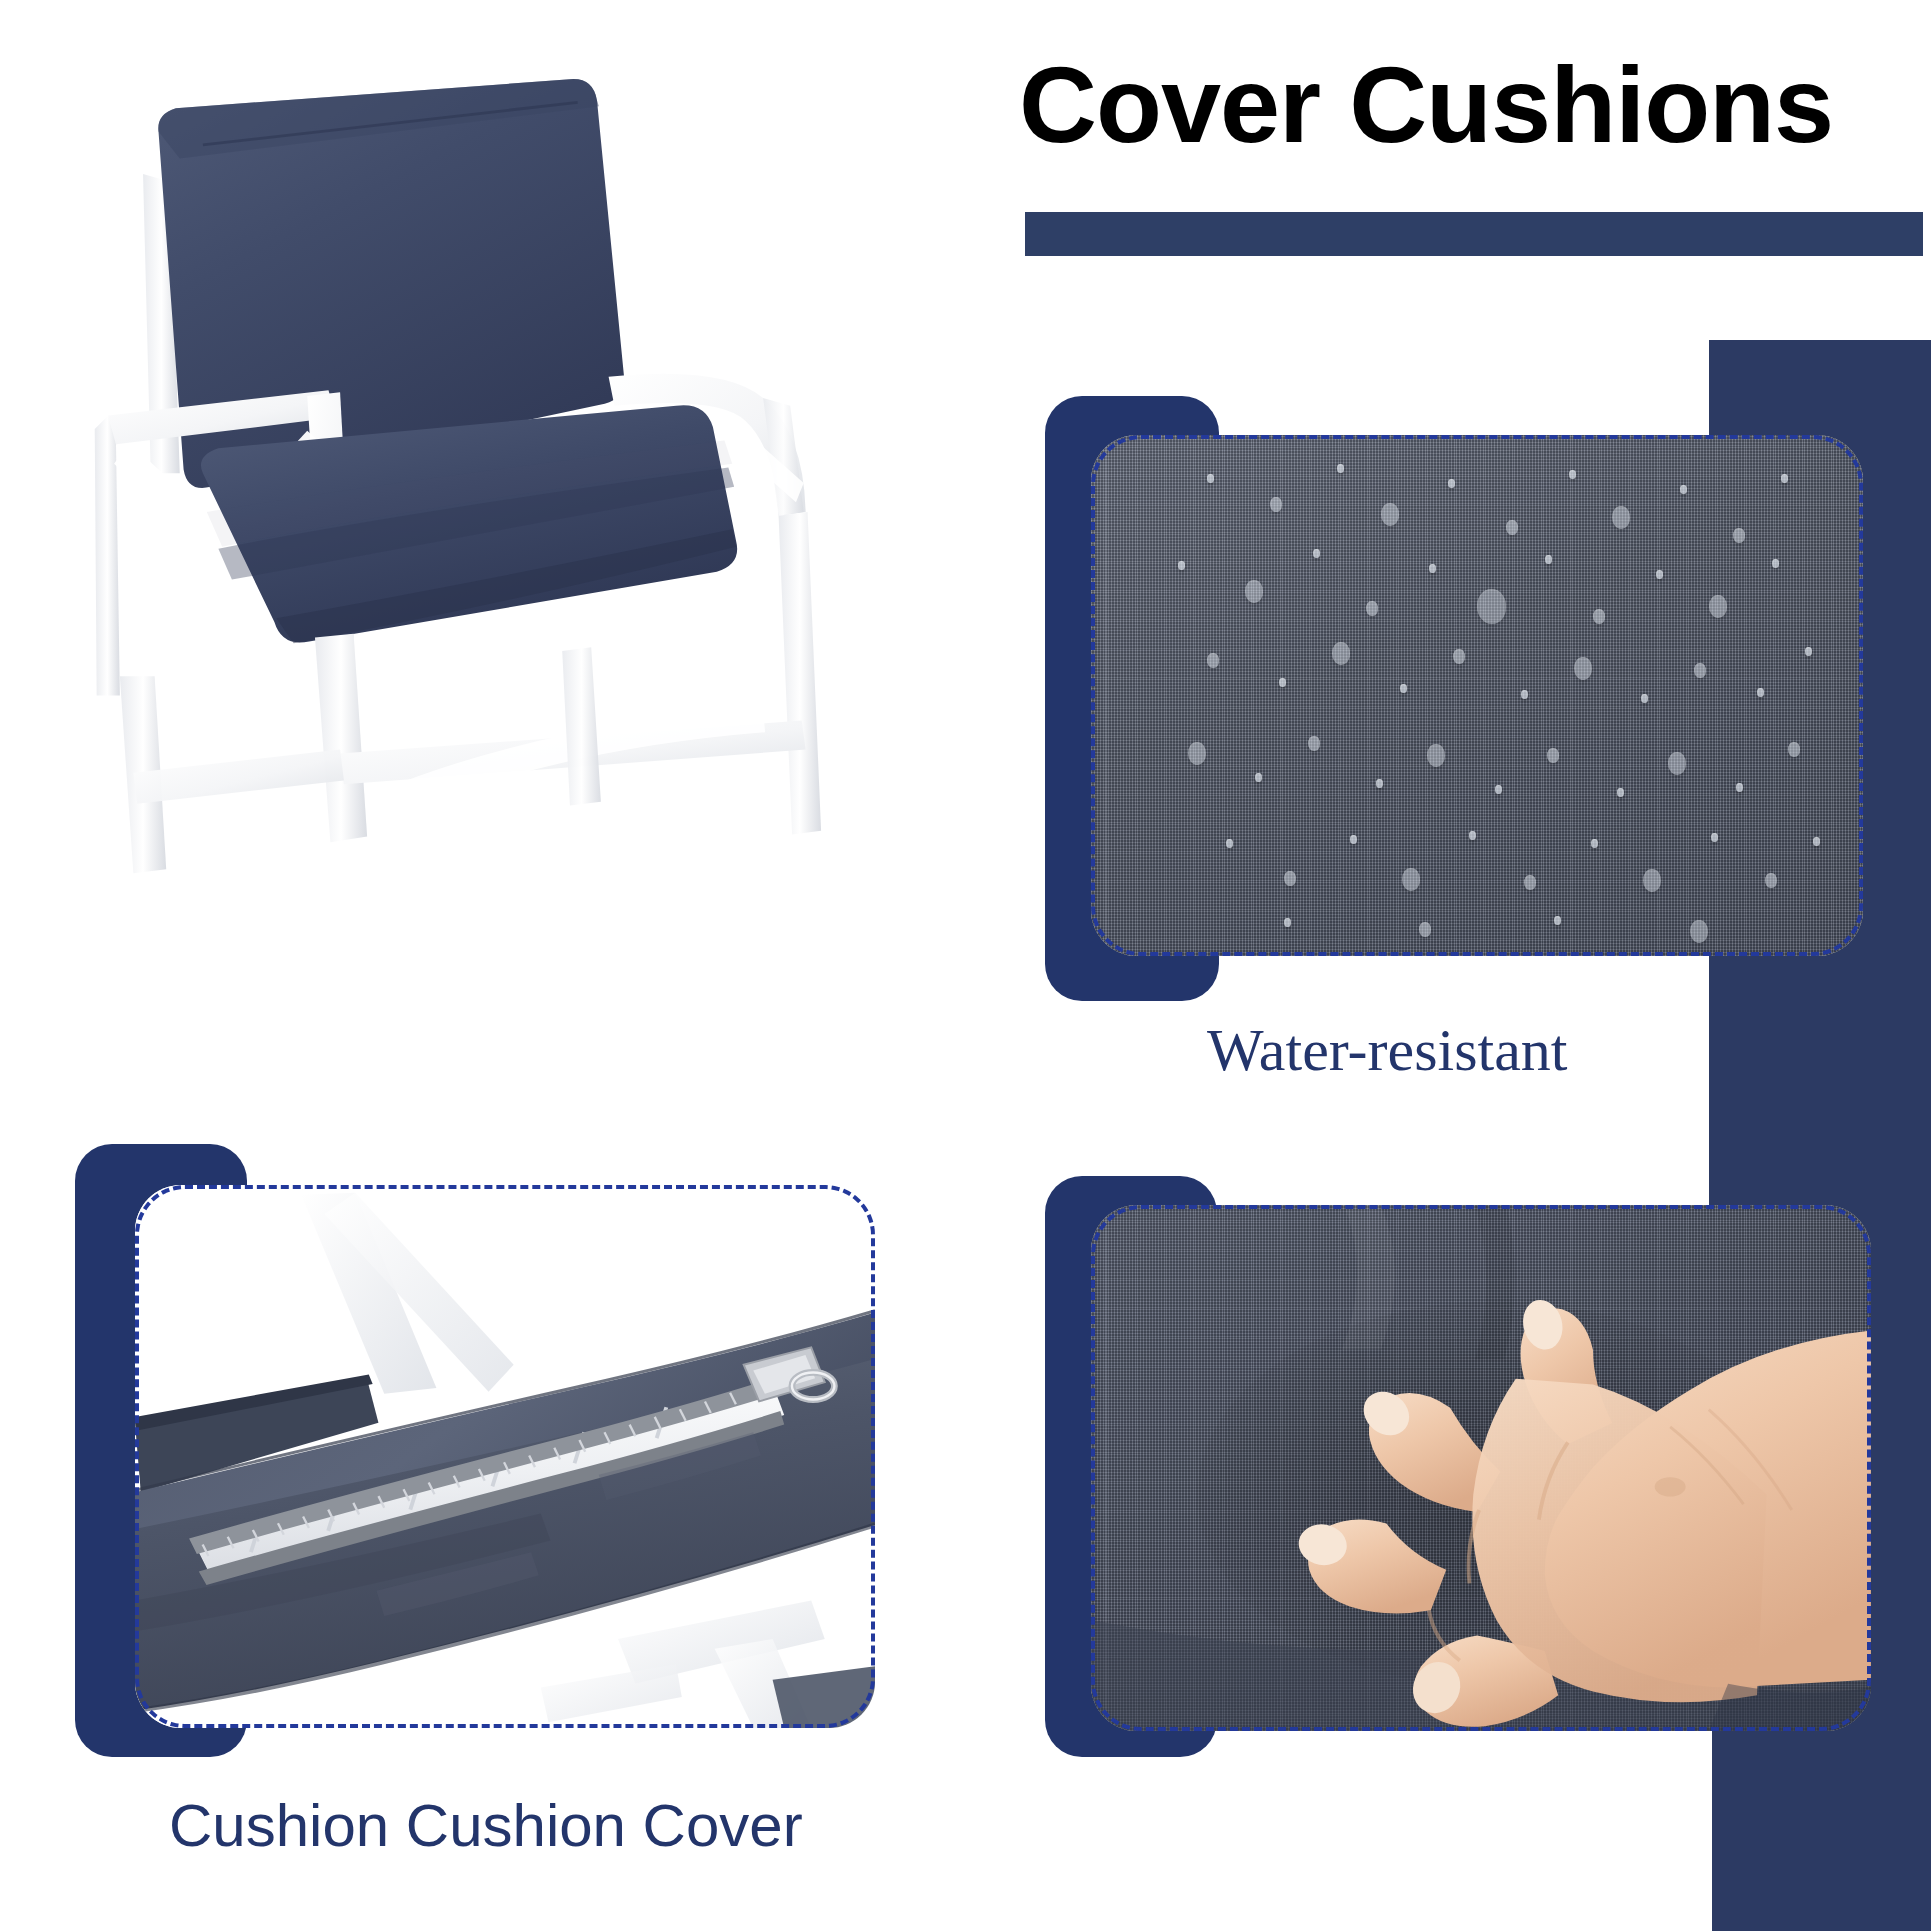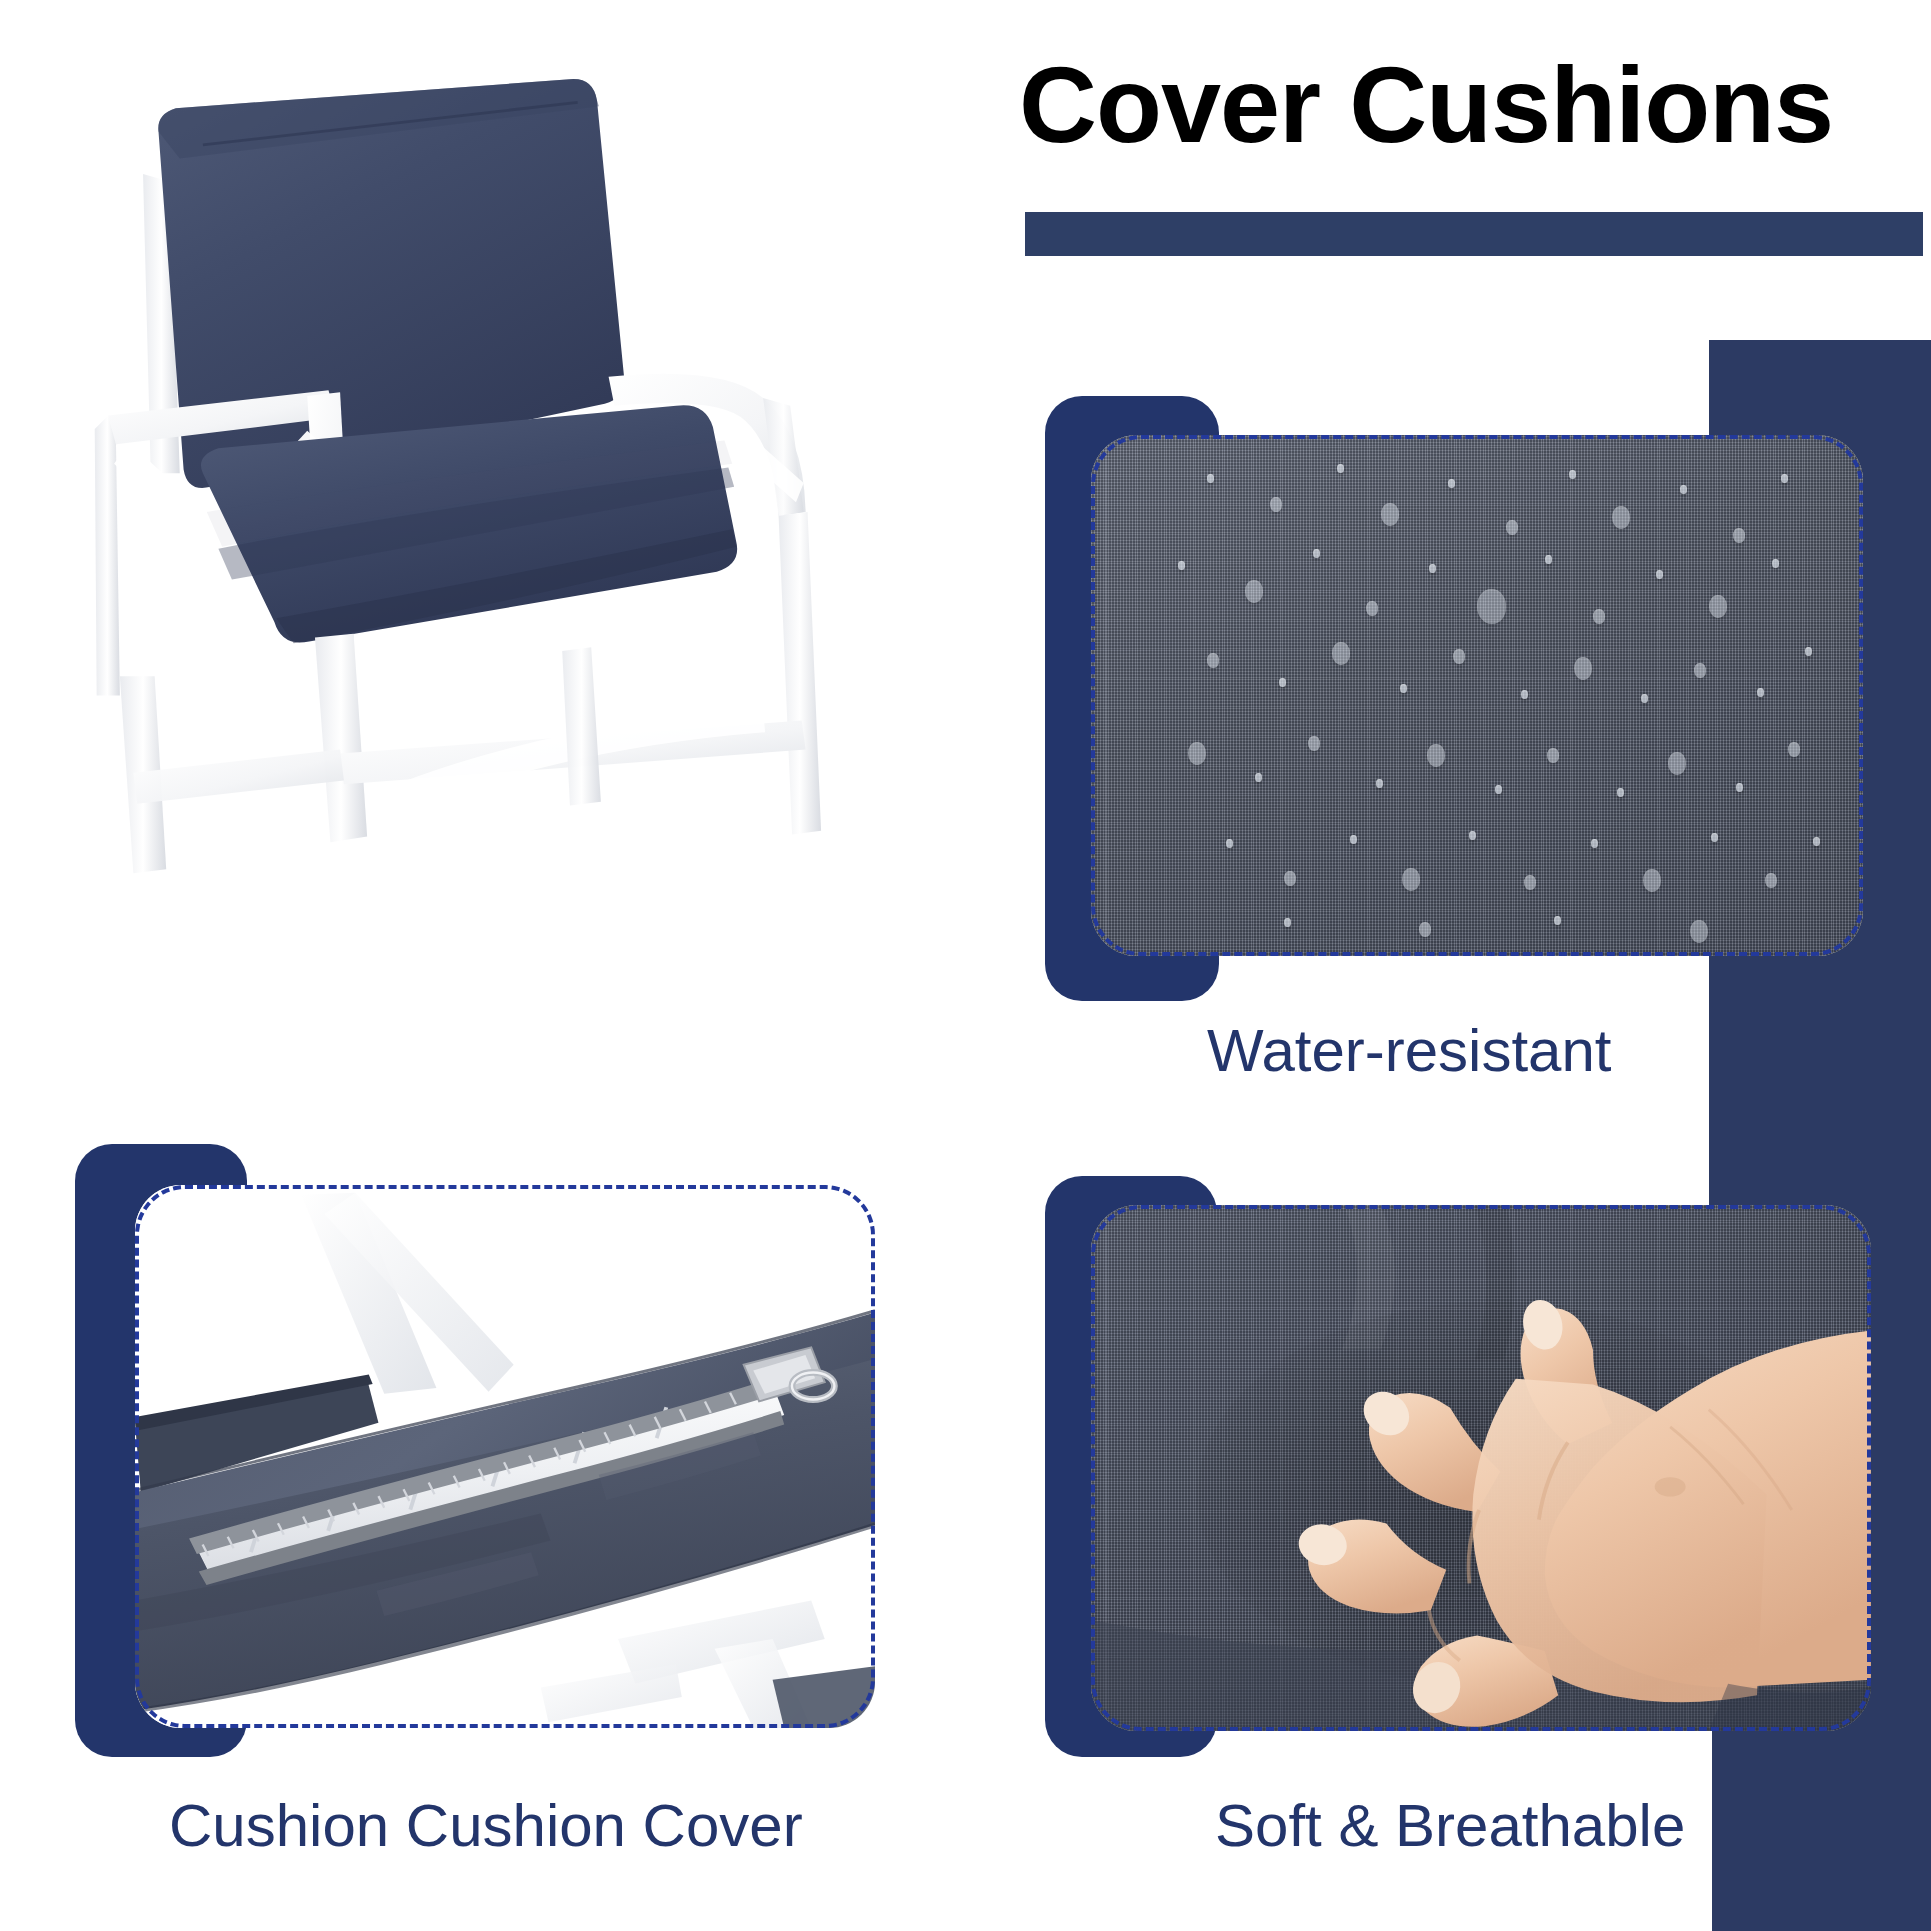--- a/index.html
+++ b/index.html
@@ -252,21 +252,21 @@
       <div class="drop sm" style="left:722px;top:402px;"></div>
       <div class="drop sm" style="left:193px;top:483px;"></div>
       <div class="drop md" style="left:328px;top:487px;"></div>
       <div class="drop sm" style="left:463px;top:481px;"></div>
       <div class="drop lg" style="left:599px;top:485px;"></div>
     </div>
 
     <div class="frame" style="left:46px;top:39px;width:772px;height:521px;"></div>
   </div>
 
-  <div class="caption" style="left:1207px;top:1016px;">Water-resistant</div>
+  <div class="caption" style="left:1207px;top:1016px;font-family:Liberation Serif, serif;">Water-resistant</div>
 
   <div class="panel" style="left:75px;top:1144px;width:830px;height:618px;">
 
     <div class="bracket" style="left:0px;top:0px;width:172px;height:613px;"></div>
 
     <div class="photo" style="left:60px;top:41px;width:740px;height:543px;">
       <svg width="740" height="543" viewBox="0 0 766 562">
         <defs>
           <linearGradient id="coverG" x1="0" y1="0" x2="0.35" y2="1">
             <stop offset="0%" stop-color="#5f6779"></stop>
@@ -424,16 +424,15 @@
 
         <path d="M660 496 Q740 512 808 500 L808 545 L640 545 Z" fill="#2d3445" opacity=".4"></path>
       </svg>
     </div>
 
     <div class="frame" style="left:46px;top:29px;width:780px;height:526px;"></div>
   </div>
 
   <div class="white-notch"></div>
 
-  <div class="caption" style="left:1215px;top:1791px;">Soft &amp; Breathable</div>
 
 </div>
 
 
 </body></html>

